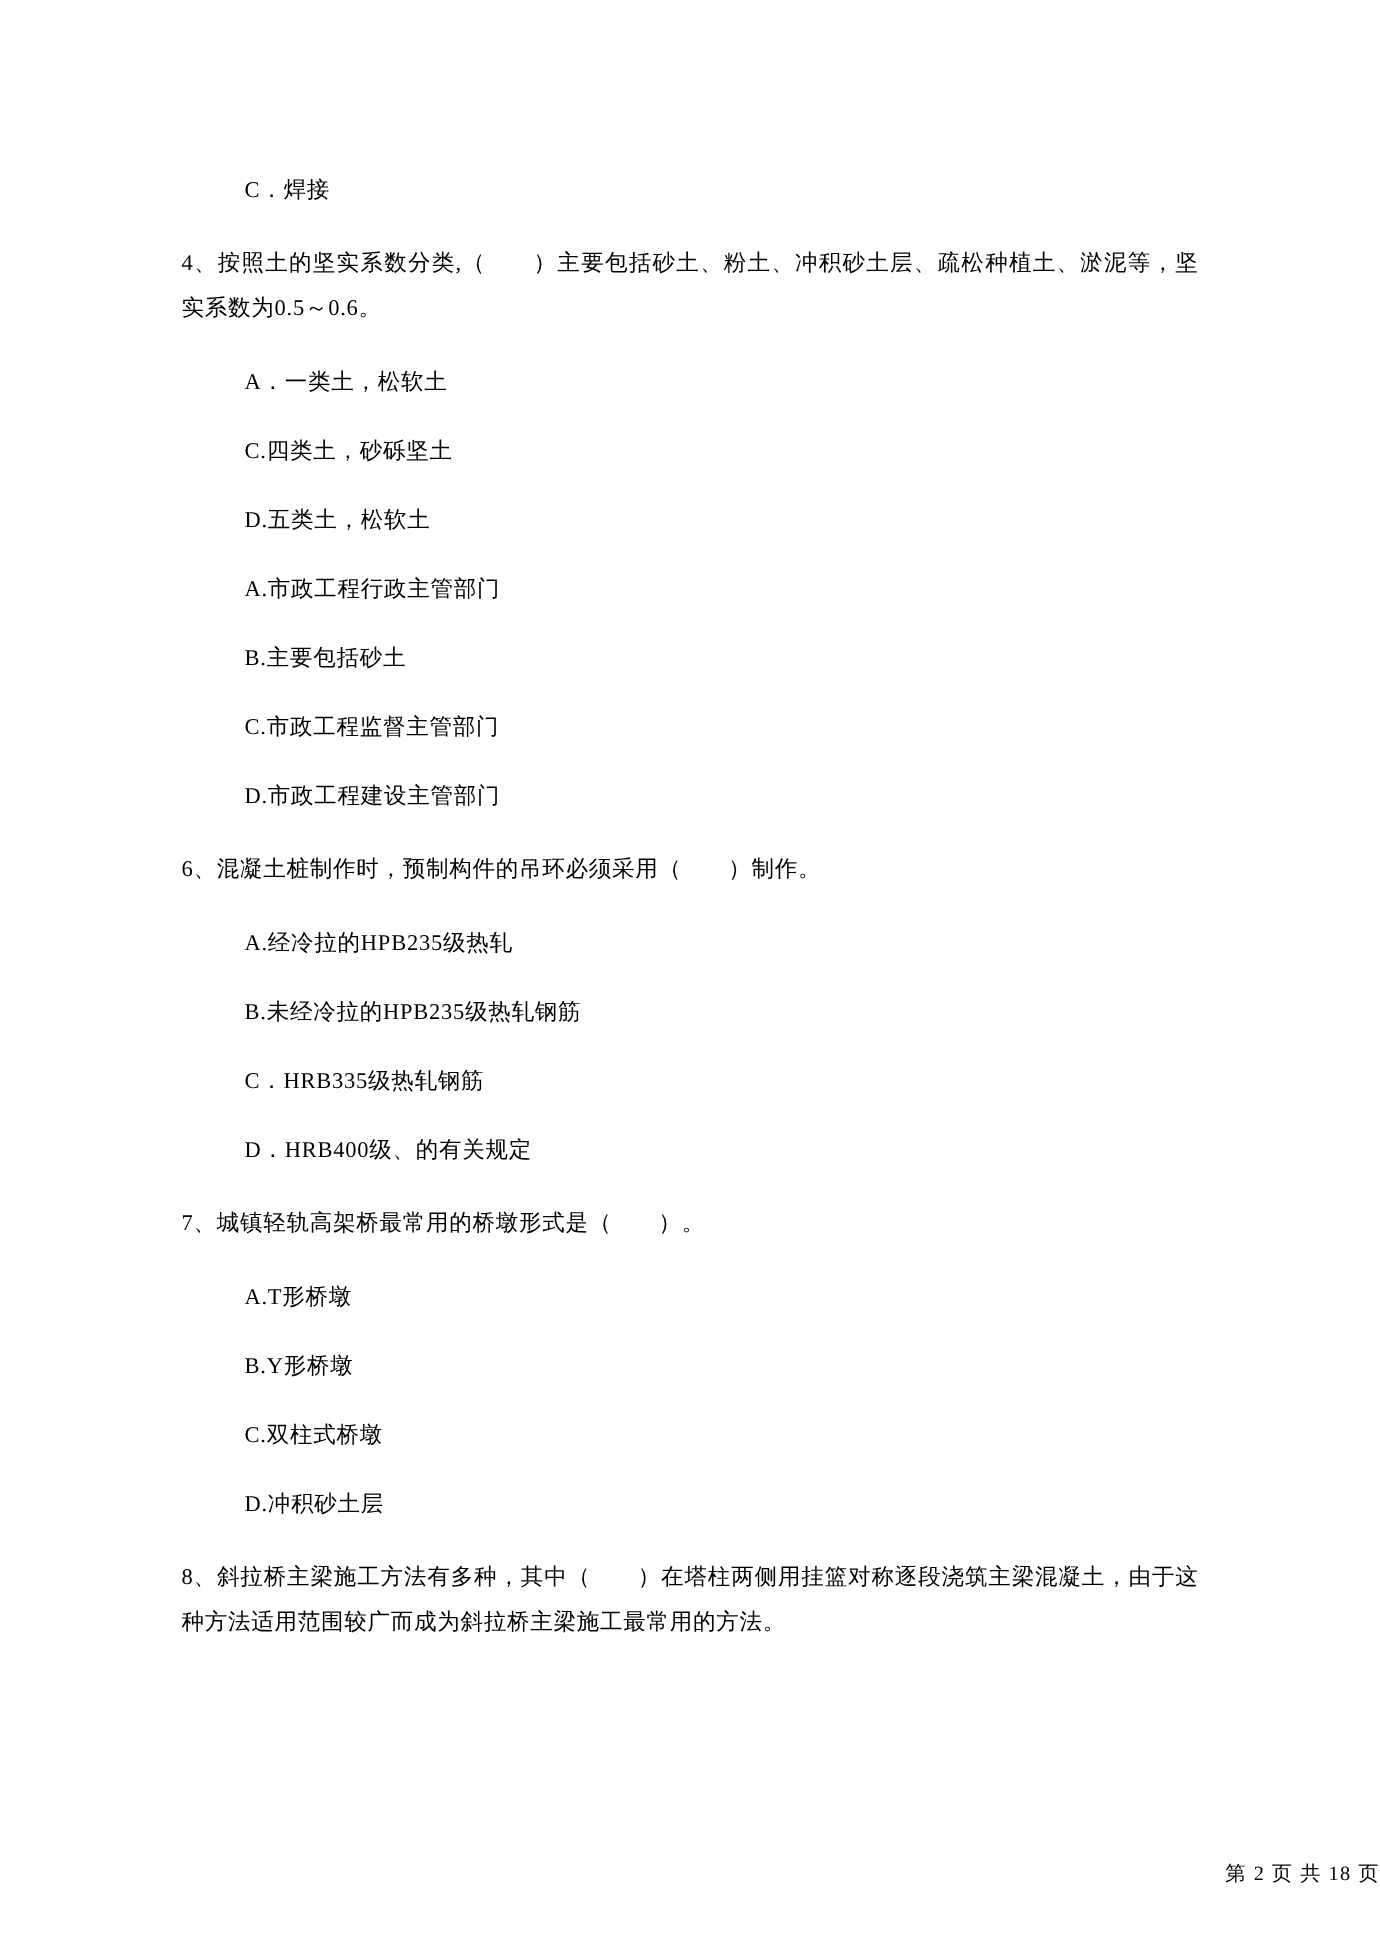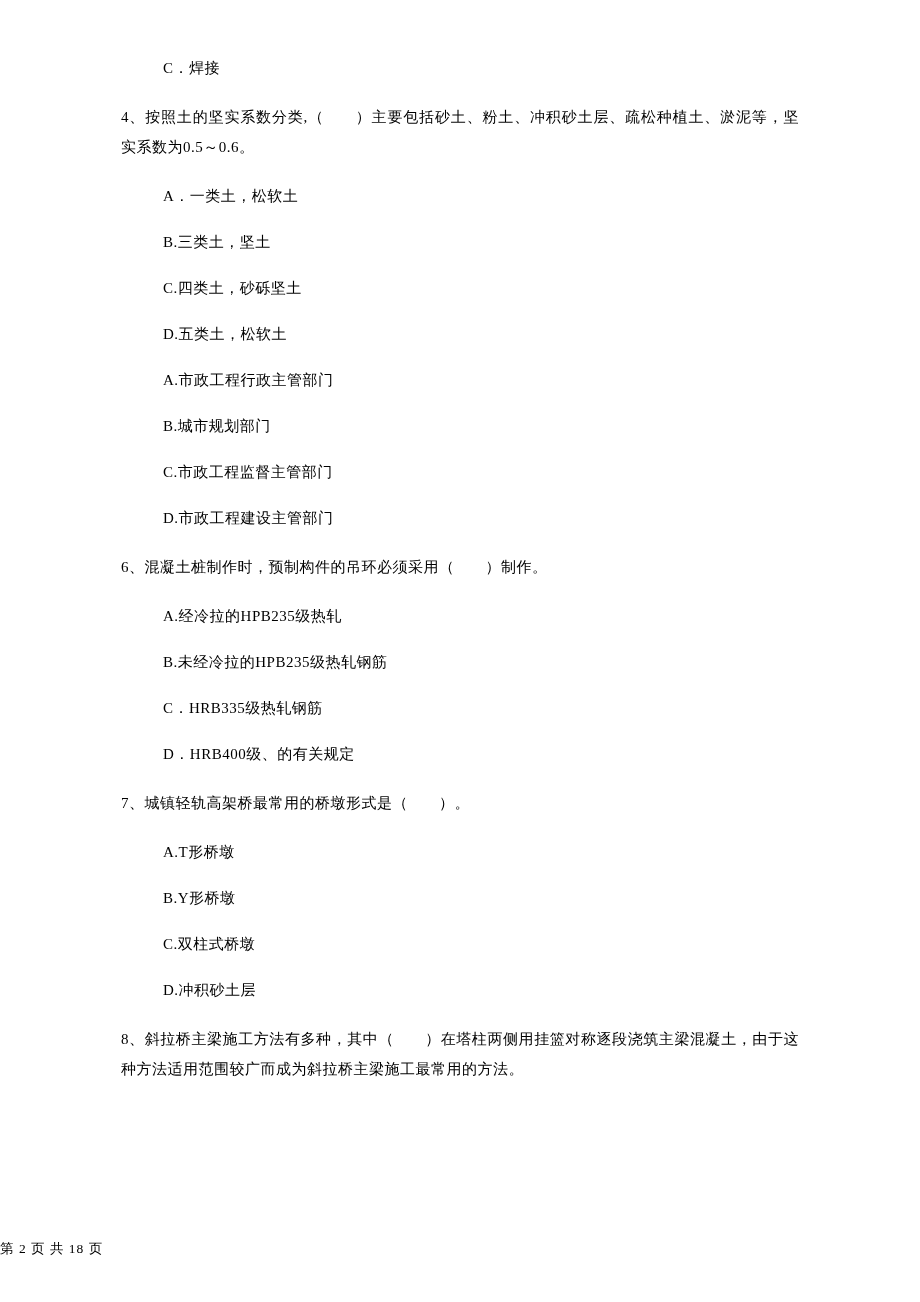--- a/index.html
+++ b/index.html
@@ -10,59 +10,58 @@
       background: #fff;
       font-family: "SimSun", "宋体", serif;
       font-size: 15px;
       color: #000;
       line-height: 1.6;
       width: 920px;
     }
     .page {
       width: 920px;
       min-height: 1302px;
-      padding: 56px 121px 0 121px;
+      padding: 115px 121px 0 121px;
       position: relative;
     }
     .option {
       padding-left: 42px;
       margin-bottom: 22px;
       letter-spacing: 0.5px;
     }
     .question {
       margin-bottom: 22px;
       letter-spacing: 0.5px;
       line-height: 2.0;
       text-align: justify;
     }
     .footer {
       position: absolute;
       bottom: 42px;
       left: 0;
       width: 920px;
-      text-align: left;
+      text-align: right;
       font-size: 13.5px;
       letter-spacing: 1px;
     }
   </style>
 </head>
 <body>
 
 <div class="page">
 
   <div class="option">C．焊接</div>
 
   <div class="question">4、按照土的坚实系数分类,（　　）主要包括砂土、粉土、冲积砂土层、疏松种植土、淤泥等，坚实系数为0.5～0.6。</div>
   <div class="option">A．一类土，松软土</div>
-  <div class="option">B.三类土，坚土</div>
   <div class="option">C.四类土，砂砾坚土</div>
   <div class="option">D.五类土，松软土</div>
 
   <div class="option">A.市政工程行政主管部门</div>
-  <div class="option">B.城市规划部门</div>
+  <div class="option">B.主要包括砂土</div>
   <div class="option">C.市政工程监督主管部门</div>
   <div class="option">D.市政工程建设主管部门</div>
 
   <div class="question">6、混凝土桩制作时，预制构件的吊环必须采用（　　）制作。</div>
   <div class="option">A.经冷拉的HPB235级热轧</div>
   <div class="option">B.未经冷拉的HPB235级热轧钢筋</div>
   <div class="option">C．HRB335级热轧钢筋</div>
   <div class="option">D．HRB400级、的有关规定</div>
 
   <div class="question">7、城镇轻轨高架桥最常用的桥墩形式是（　　）。</div>

